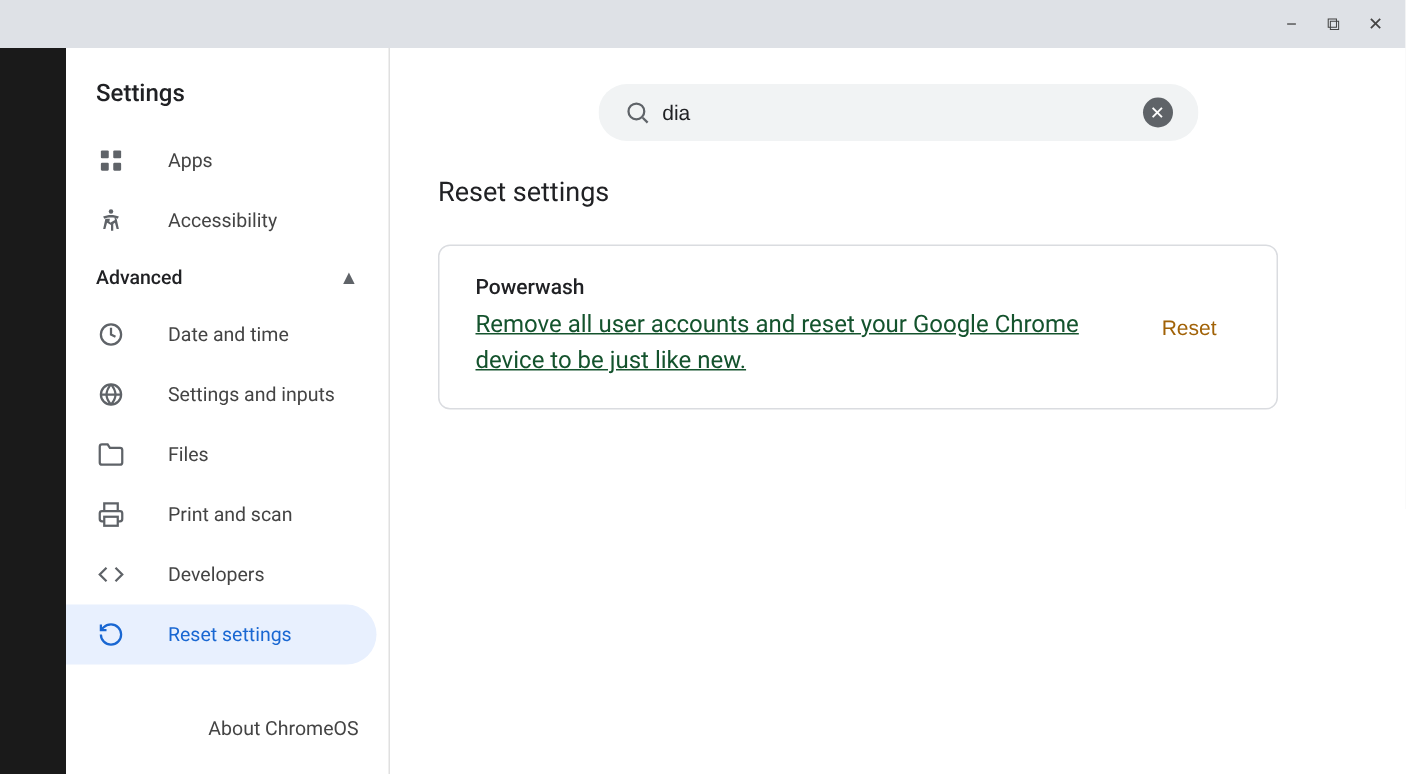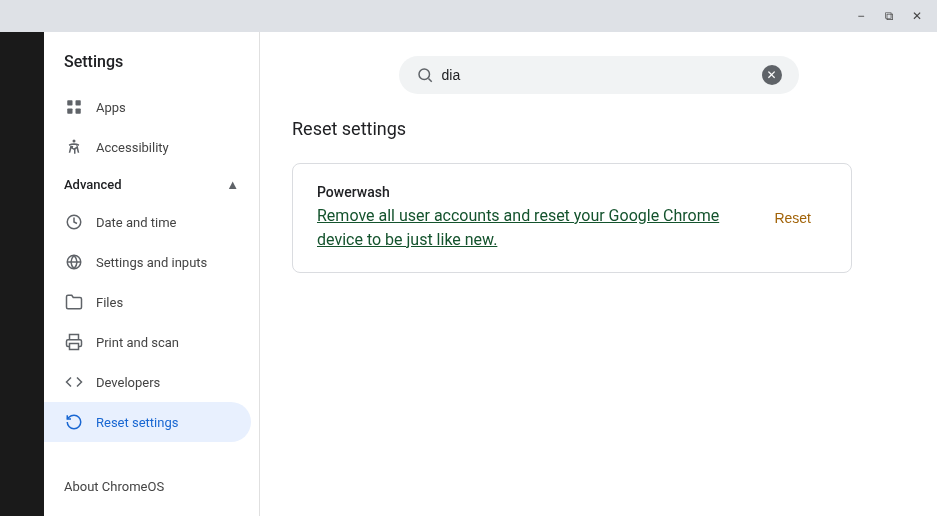--- a/index.html
+++ b/index.html
@@ -74,21 +74,21 @@
 
     .sidebar-item {
       display: flex;
       align-items: center;
       padding: 10px 20px;
       cursor: pointer;
       border-radius: 0 24px 24px 0;
       margin-right: 8px;
       color: #444;
       font-size: 13px;
-      gap: 12px;
+      gap: 28px;
       min-height: 40px;
     }
     .sidebar-item.active {
       background: #e8f0fe;
       color: #1967d2;
     }
     .sidebar-item.active .item-icon { color: #1967d2; }
 
     .item-icon {
       width: 20px;
@@ -114,20 +114,21 @@
       margin-left: auto;
       color: #5f6368;
     }
 
     .sidebar-about {
       padding: 10px 20px;
       font-size: 13px;
       color: #444;
       cursor: pointer;
       margin-top: auto;
+      text-align: right;
     }
 
     
     .main-content {
       flex: 1;
       padding: 24px 32px;
       overflow-y: auto;
     }
 
     .search-bar-container {

